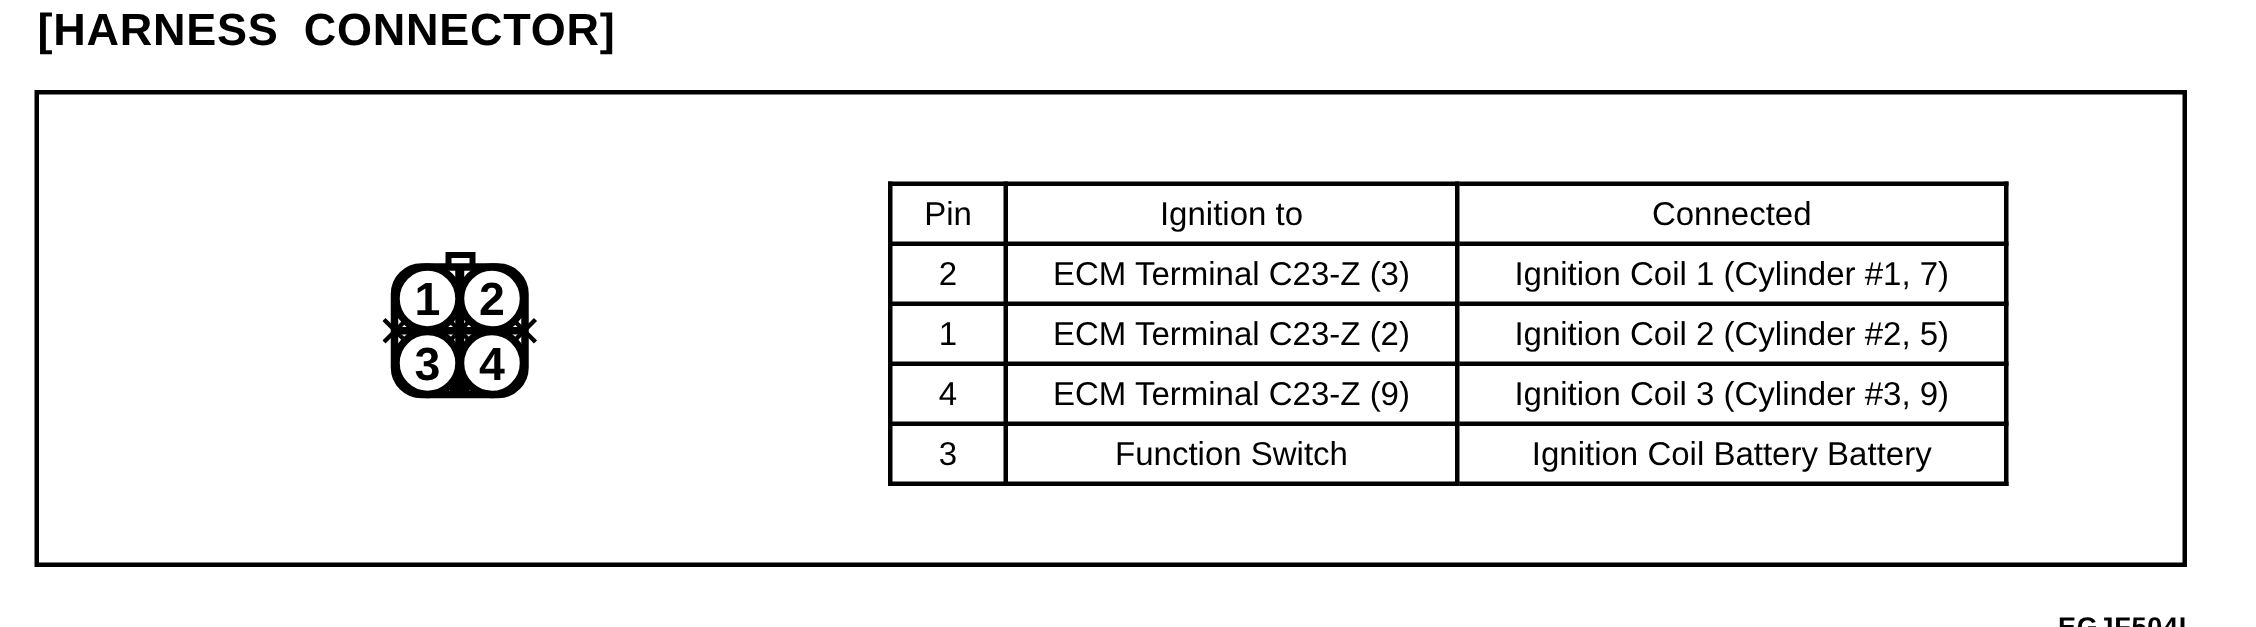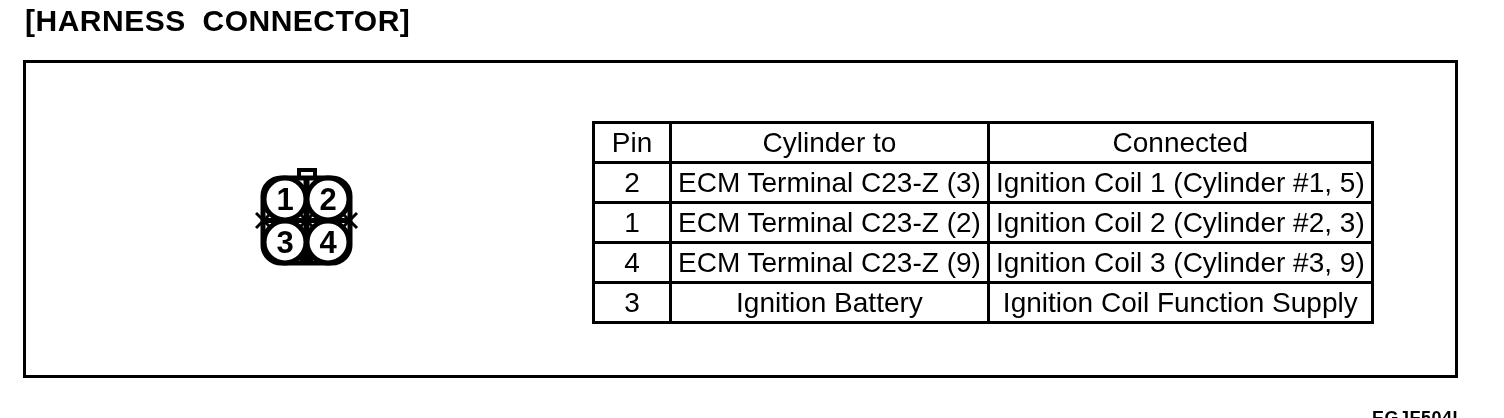--- a/index.html
+++ b/index.html
@@ -54,21 +54,21 @@
     table-layout: fixed;
     background: #ffffff;
   }
   table.pin-table th,
   table.pin-table td {
     border: 3px solid #000000;
     height: 37px;
     padding: 0 6px;
     text-align: center;
     vertical-align: middle;
-    font-size: 28px;
+    font-size: 22px;
     font-weight: 400;
     white-space: nowrap;
     overflow: hidden;
   }
   table.pin-table th {
     font-weight: 400;
   }
   .col-pin      { width: 77px;  }
   .col-connected{ width: 301px; }
   .col-function { width: 366px; }
@@ -127,43 +127,43 @@
 
   <table class="pin-table">
     <colgroup>
       <col class="col-pin">
       <col class="col-connected">
       <col class="col-function">
     </colgroup>
     <thead>
       <tr>
         <th>Pin</th>
-        <th>Cylinder to</th>
+        <th>Ignition to</th>
         <th>Connected</th>
       </tr>
     </thead>
     <tbody>
       <tr>
         <td>2</td>
         <td>ECM Terminal C23-Z (3)</td>
-        <td>Ignition Coil 1 (Cylinder #1, 5)</td>
+        <td>Ignition Coil 1 (Cylinder #1, 7)</td>
       </tr>
       <tr>
         <td>1</td>
         <td>ECM Terminal C23-Z (2)</td>
-        <td>Ignition Coil 2 (Cylinder #2, 3)</td>
+        <td>Ignition Coil 2 (Cylinder #2, 5)</td>
       </tr>
       <tr>
         <td>4</td>
         <td>ECM Terminal C23-Z (9)</td>
         <td>Ignition Coil 3 (Cylinder #3, 9)</td>
       </tr>
       <tr>
         <td>3</td>
-        <td>Ignition Battery</td>
-        <td>Ignition Coil Function Supply</td>
+        <td>Function Switch</td>
+        <td>Ignition Coil Battery Battery</td>
       </tr>
     </tbody>
   </table>
 
   <div class="figure-code">EGJF504I</div>
 
 </div>
 
 </body></html>

